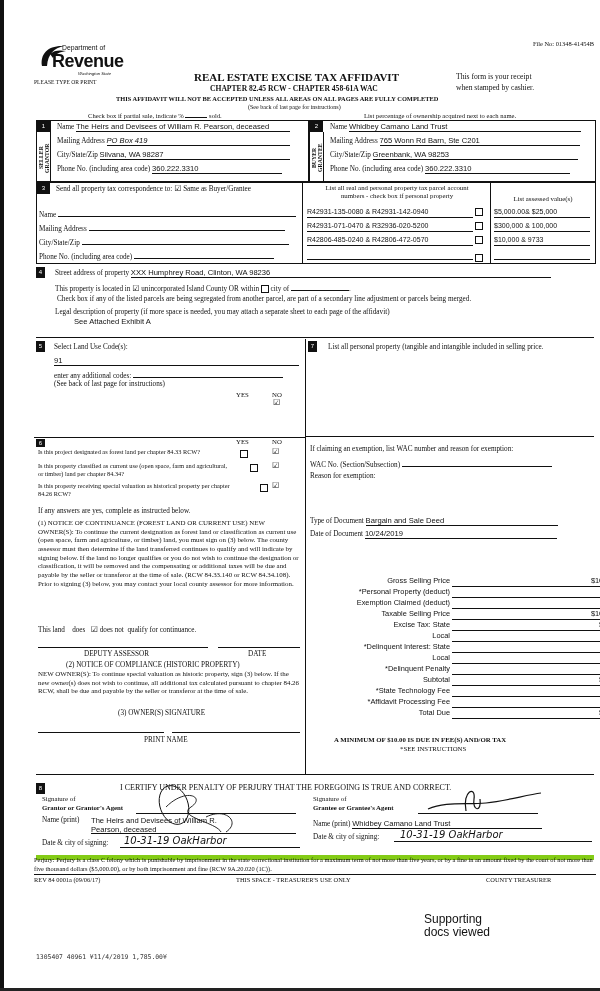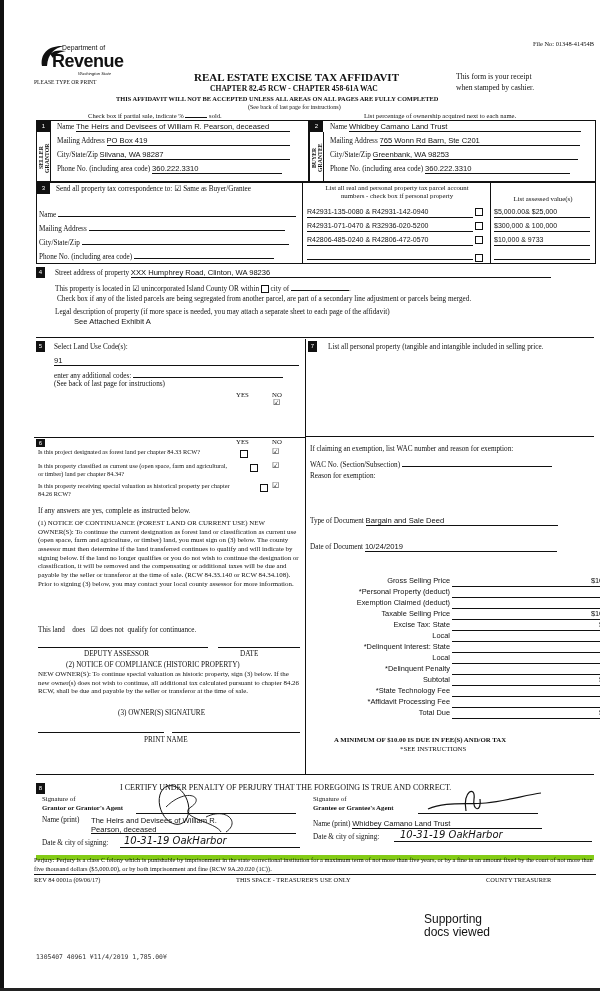--- a/index.html
+++ b/index.html
@@ -51,21 +51,21 @@
 
 <div class="box" style="left:36px;top:120px;width:271px;height:60px;">
   <div class="abs badge" style="left:0;top:0;">1</div>
   <div class="abs" style="left:0;top:11px;width:13px;height:49px;border-right:1px solid #111;">
     <div class="vlabel" style="left:1px;top:8px;height:36px;">SELLER GRANTOR</div>
   </div>
   <div class="abs" style="left:13px;top:0;width:1px;height:11px;background:#111;"></div>
   <div class="row" style="left:20px;top:1px;"><span>Name</span>
     <span class="hand ul" style="display:inline-block;width:214px;">The Heirs and Devisees of William R. Pearson, deceased</span></div>
   <div class="row" style="left:20px;top:15px;"><span>Mailing Address</span>
-    <span class="hand ul" style="display:inline-block;width:183px;">PO Box 419</span></div>
+    <span class="hand ul" style="display:inline-block;width:183px;font-style:italic;">PO Box 419</span></div>
   <div class="row" style="left:20px;top:29px;"><span>City/State/Zip</span>
     <span class="hand ul" style="display:inline-block;width:190px;">Silvana, WA 98287</span></div>
   <div class="row" style="left:20px;top:43px;"><span>Phone No. (including area code)</span>
     <span class="hand ul" style="display:inline-block;width:130px;">360.222.3310</span></div>
 </div>
 
 <div class="box" style="left:309px;top:120px;width:285px;height:60px;">
   <div class="abs badge" style="left:0;top:0;">2</div>
   <div class="abs" style="left:0;top:11px;width:13px;height:49px;border-right:1px solid #111;">
     <div class="vlabel" style="left:1px;top:8px;height:36px;">BUYER GRANTEE</div>
@@ -179,41 +179,41 @@
   <div class="row" style="left:2px;top:286px;">
     <span>This land</span>&nbsp;&nbsp;&nbsp;
     <span>does</span>&nbsp;&nbsp;
     <span style="font-size:8px;">☑</span>
     <span>does not</span>&nbsp;
     <span>qualify for continuance.</span>
   </div>
   <div class="abs ul" style="left:2px;top:308px;width:170px;"></div>
   <div class="abs ul" style="left:182px;top:308px;width:82px;"></div>
   <div class="abs" style="left:48px;top:311px;">DEPUTY ASSESSOR</div>
-  <div class="abs" style="left:204px;top:311px;">DATE</div>
+  <div class="abs" style="left:212px;top:311px;">DATE</div>
   <div class="abs" style="left:30px;top:322px;">(2) NOTICE OF COMPLIANCE (HISTORIC PROPERTY)</div>
   <div class="abs" style="left:2px;top:331px;width:262px;font-size:6.9px;line-height:1.26;">NEW OWNER(S): To continue special valuation as historic property, sign (3) below. If the new owner(s) does not wish to continue, all additional tax calculated pursuant to chapter 84.26 RCW, shall be due and payable by the seller or transferor at the time of sale.</div>
   <div class="abs" style="left:82px;top:370px;">(3) OWNER(S) SIGNATURE</div>
   <div class="abs ul" style="left:2px;top:393px;width:126px;"></div>
   <div class="abs ul" style="left:136px;top:393px;width:128px;"></div>
   <div class="abs" style="left:108px;top:397px;">PRINT NAME</div>
 </div>
 
 <div class="abs" style="left:306px;top:339px;width:288px;height:435px;">
   <div class="abs badge" style="left:2px;top:2px;width:9px;">7</div>
   <div class="abs" style="left:22px;top:4px;width:250px;">List all personal property (tangible and intangible included in selling price.</div>
   <div class="abs" style="left:0;top:97px;width:288px;border-top:1px solid #111;"></div>
   <div class="abs" style="left:4px;top:106px;">If claiming an exemption, list WAC number and reason for exemption:</div>
   <div class="row" style="left:4px;top:119px;"><span>WAC No. (Section/Subsection)</span>
     <span class="ul" style="display:inline-block;width:150px;height:8px;"></span></div>
   <div class="abs" style="left:4px;top:133px;">Reason for exemption:</div>
   <div class="row" style="left:4px;top:177px;"><span>Type of Document</span>
     <span class="hand ul" style="display:inline-block;width:192px;">Bargain and Sale Deed</span></div>
   <div class="row" style="left:4px;top:190px;"><span>Date of Document</span>
-    <span class="hand ul" style="display:inline-block;width:192px;margin-top:13px;">10/24/2019</span></div>
+    <span class="hand ul" style="display:inline-block;width:192px;">10/24/2019</span></div>
 
   <div class="abs" style="left:0;top:237px;width:288px;height:160px;">
     <div class="fee-label" style="left:24px;top:0;">Gross Selling Price</div>
     <div class="fee-line" style="left:146px;top:0;">$100,000.00</div>
     <div class="fee-label" style="left:24px;top:11px;">*Personal Property (deduct)</div>
     <div class="fee-line" style="left:146px;top:11px;"></div>
     <div class="fee-label" style="left:14px;top:22px;width:130px;">Exemption Claimed (deduct)</div>
     <div class="fee-line" style="left:146px;top:22px;"></div>
     <div class="fee-label" style="left:24px;top:33px;">Taxable Selling Price</div>
     <div class="fee-line" style="left:146px;top:33px;">$100,000.00</div>

